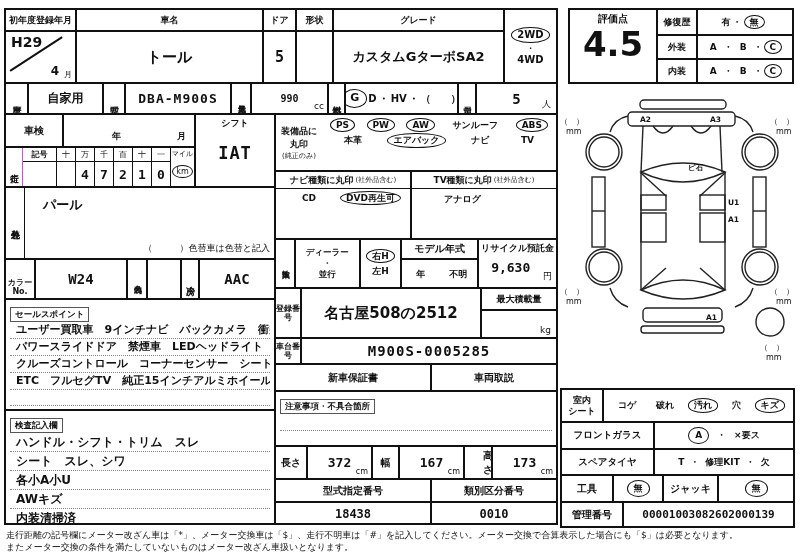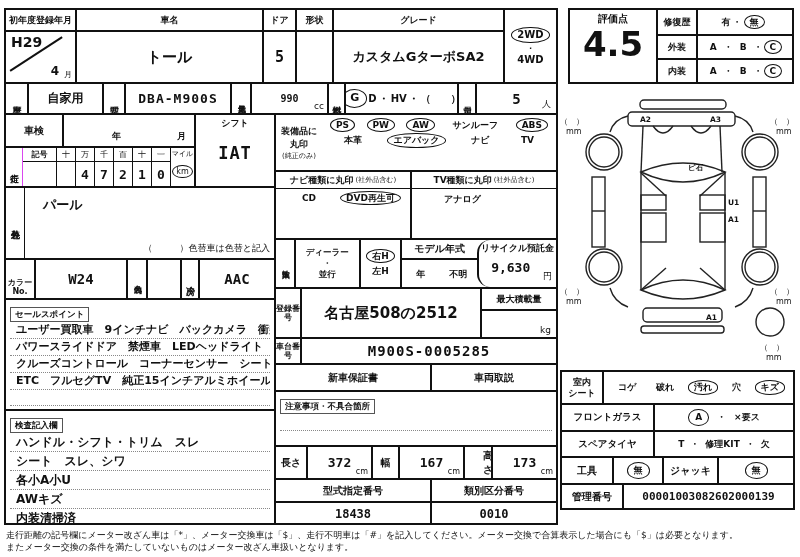--- a/index.html
+++ b/index.html
@@ -241,21 +241,21 @@
           <span class="opt on">右H</span>
           <span style="margin-top:2px;">左H</span>
         </div>
         <div class="cell bl" style="width:78px;">
           <div class="hdr ctr bb" style="height:18px;font-size:10px;">モデル年式</div>
           <div style="position:relative;height:27px;font-size:9px;font-weight:bold;">
             <span style="position:absolute;left:14px;bottom:6px;">年</span>
             <span style="position:absolute;right:10px;bottom:6px;">不明</span>
           </div>
         </div>
-        <div class="cell bl" style="width:80px;border-radius:13px;">
+        <div class="cell bl" style="width:80px;">
           <div class="hdr ctr" style="height:16px;font-size:9px;">リサイクル預託金</div>
           <div style="position:relative;height:29px;">
             <span class="val mono" style="position:absolute;left:12px;top:4px;font-size:13px;">9,630</span>
             <span style="position:absolute;right:4px;bottom:2px;font-size:9px;">円</span>
           </div>
         </div>
       </div>
 
       <div class="row bt" style="height:50px;">
         <div class="wrap2 cell" style="width:24px;font-size:8px;">登録番号</div>
@@ -407,21 +407,21 @@
     <text x="218" y="42">mm</text>
     <text x="2" y="202">（　）</text>
     <text x="8" y="212">mm</text>
     <text x="212" y="202">（　）</text>
     <text x="218" y="212">mm</text>
     <text x="202" y="258">（　）</text>
     <text x="208" y="268">mm</text>
   </g>
 </svg>
 
-<div class="abs" style="left:560px;top:370px;width:235px;height:140px;border:2px solid #111;">
+<div class="abs" style="left:560px;top:388px;width:235px;height:140px;border:2px solid #111;">
   <div class="row" style="height:31px;">
     <div class="cell br ctr" style="width:42px;flex-direction:column;font-size:9px;font-weight:bold;line-height:1.2;">
       <span>室内</span>
       <span>シート</span>
     </div>
     <div class="cell row" style="width:189px;justify-content:space-between;align-items:center;padding:0 8px;font-size:9px;font-weight:bold;">
       <span class="opt">コゲ</span>
       <span class="opt">破れ</span>
       <span class="opt on">汚れ</span>
       <span class="opt">穴</span>

